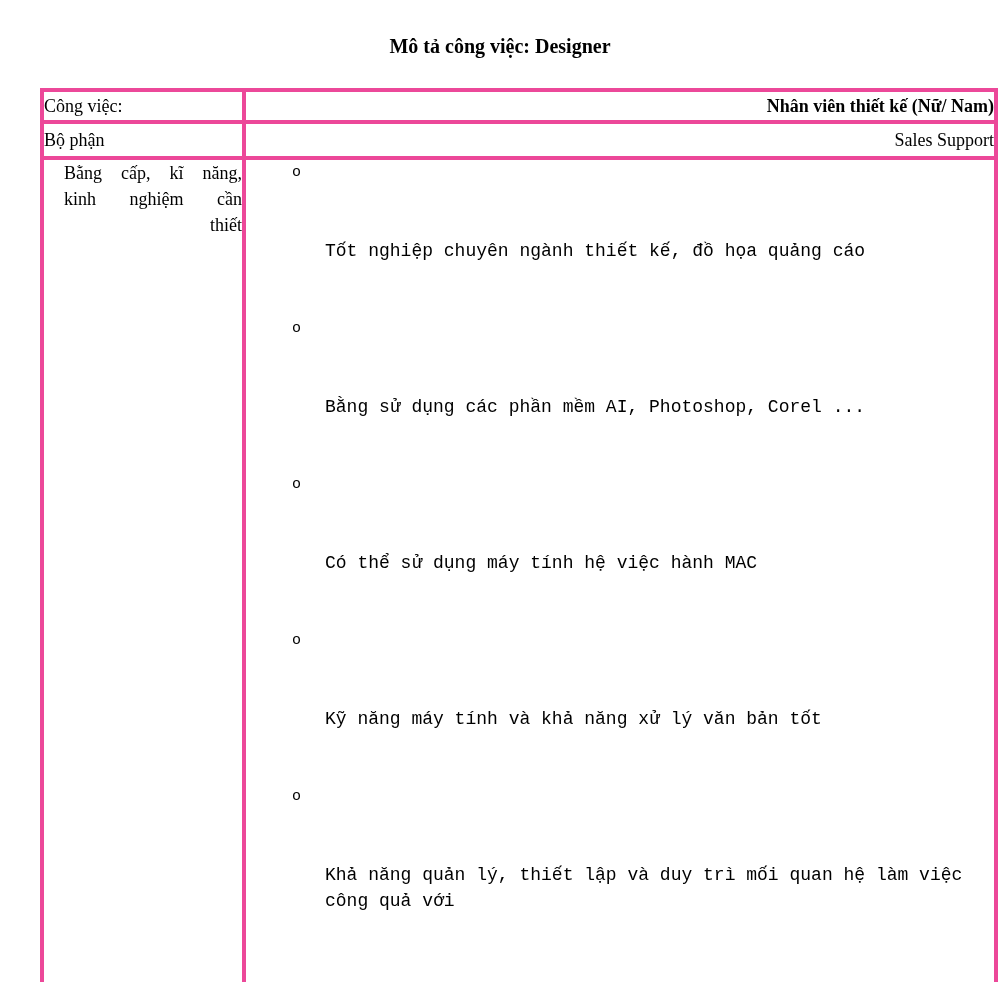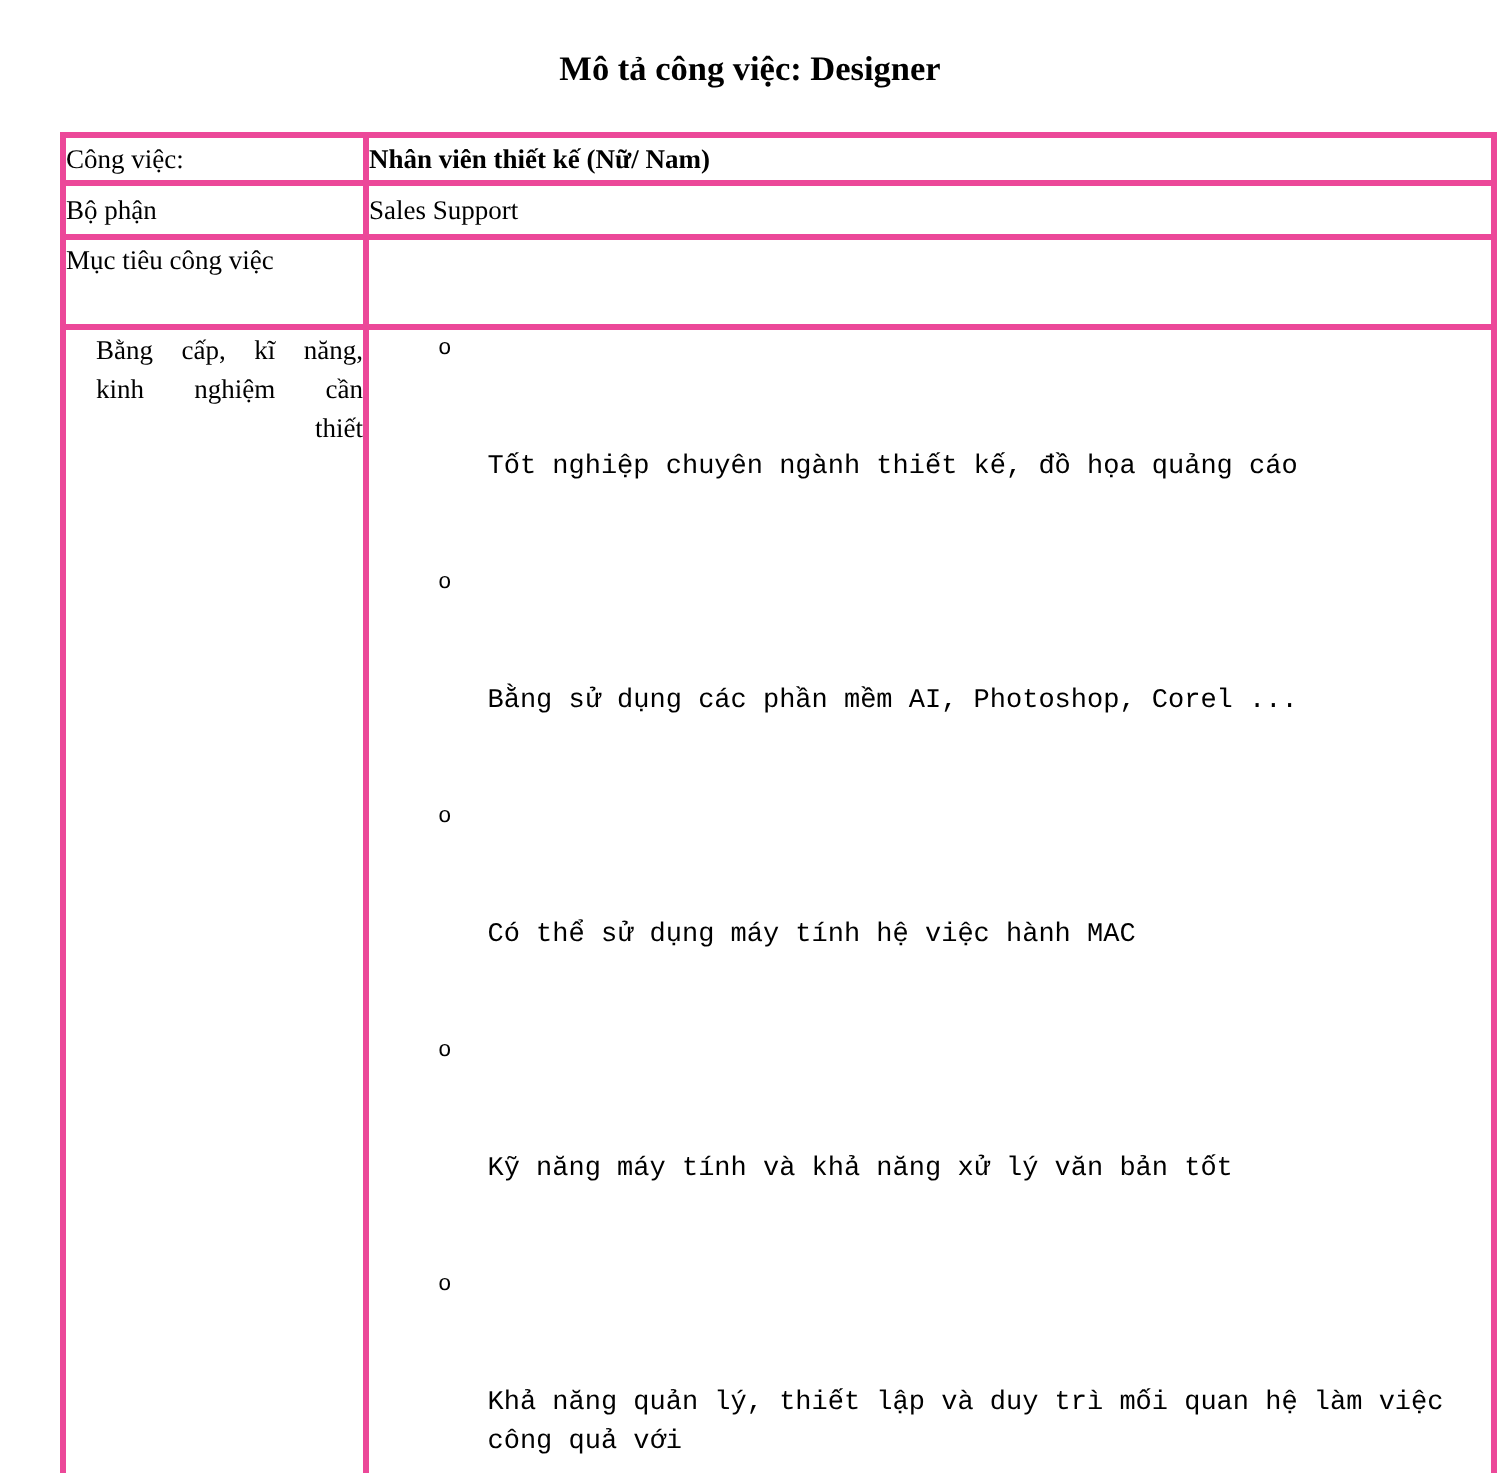--- a/index.html
+++ b/index.html
@@ -9,42 +9,42 @@
     overflow: hidden;
     color: #000;
     font-family: "Liberation Serif", "DejaVu Serif", serif;
     font-size: 18px;
   }
   .page-title {
     margin-top: 34px;
     width: 1000px;
     text-align: center;
     font-weight: bold;
-    font-size: 23px;
+    font-size: 20px;
     line-height: 24px;
   }
   table.jd {
     border-collapse: collapse;
     table-layout: fixed;
     margin: 30px 0 0 40px;
     width: 958px;
   }
   table.jd td {
     border: 4px solid #ec4899;
     vertical-align: top;
     padding: 0;
     line-height: 26px;
   }
   td.lbl {
     width: 198px;
     padding: 1px 8px 1px 8px;
   }
   .lbl-line { line-height: 26px; text-align: right; }
   .lbl-line.just { text-align: justify; text-align-last: justify; margin-left: 20px; }
-  td.val { padding: 1px 6px 1px 9px; }
+  td.val { padding: 1px 6px 1px 9px; text-align: right; }
   tr.r1 td { height: 28px; vertical-align: middle; }
   tr.r2 td { height: 32px; vertical-align: middle; }
   tr.r3 td { height: 56px; }
   .bold { font-weight: bold; }
   td.content { padding: 0 6px 0 0; }
   .bullet {
     position: relative;
     padding-left: 79px;
     white-space: pre-wrap;
   }
@@ -68,24 +68,20 @@
       <tr class="r1">
     <td class="lbl">Công việc:</td>
     <td class="val bold">Nhân viên thiết kế (Nữ/ Nam)</td>
   </tr>
 
   <tr class="r2">
     <td class="lbl">Bộ phận</td>
     <td class="val">Sales Support</td>
   </tr>
 
-  <tr class="r3">
-    <td class="lbl">Mục tiêu công việc</td>
-    <td class="val"></td>
-  </tr>
 
   <tr>
     <td class="lbl">
       <div class="lbl-line just">Bằng cấp, kĩ năng,</div>
       <div class="lbl-line just">kinh nghiệm cần</div>
       <div class="lbl-line">thiết</div>
     </td>
     <td class="content">
       <div class="bullet">
         <span class="mk">o</span>

